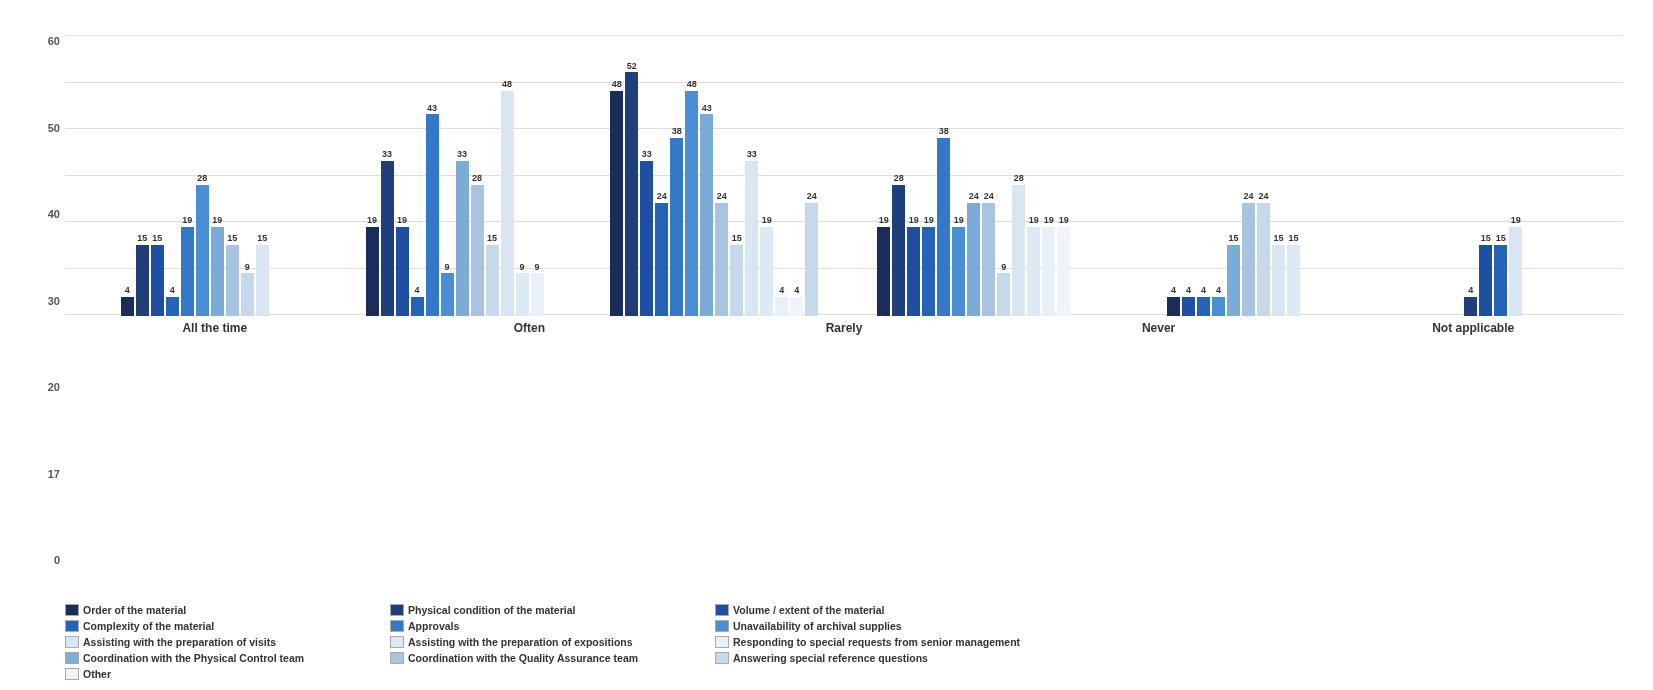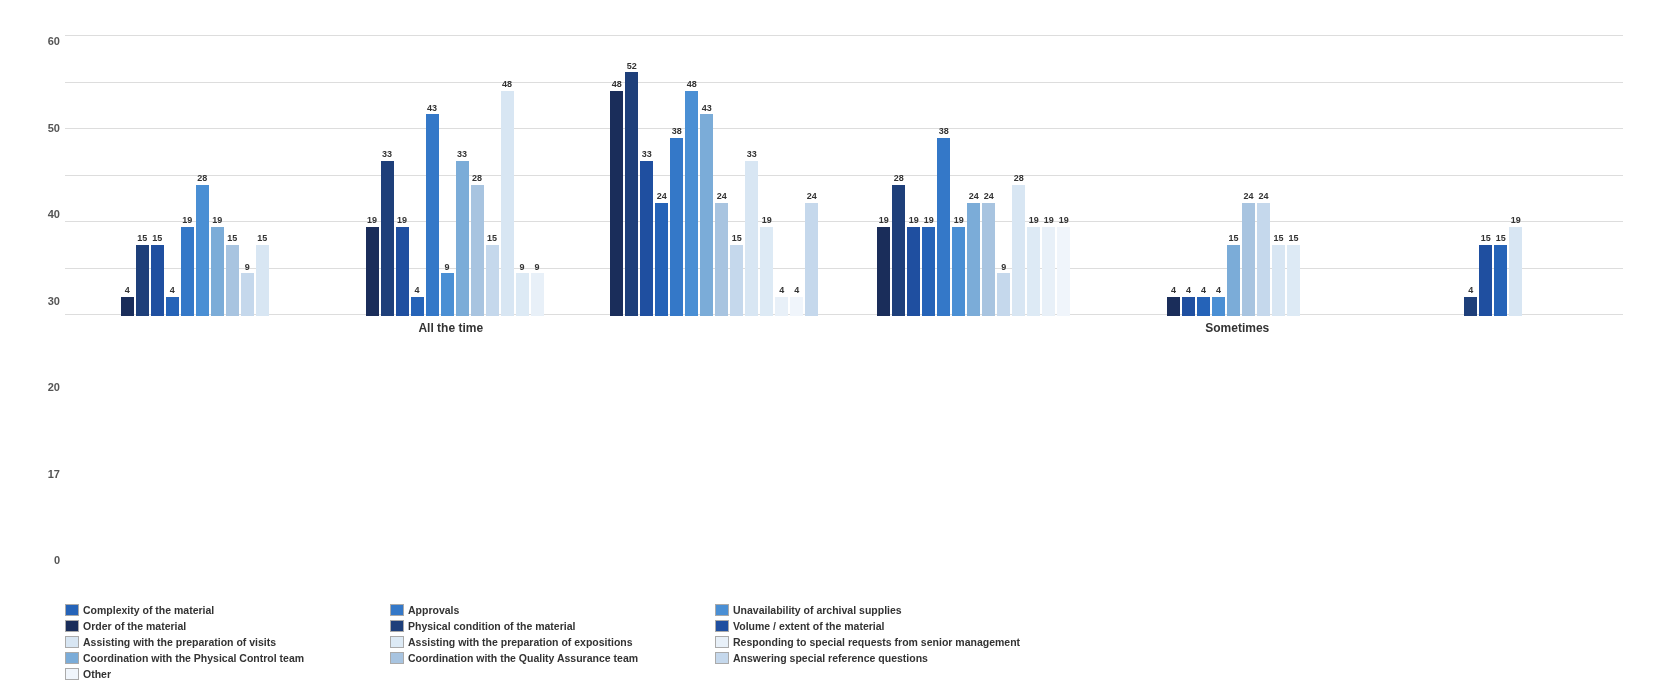--- a/index.html
+++ b/index.html
@@ -421,52 +421,55 @@
               </div>
               <div class="bar-wrapper">
                 <div class="bar-value">19</div>
                 <div class="bar" style="height: 31.6667%; background-color: rgb(216, 230, 243); width: 13px;"></div>
               </div>
             </div>
           </div>
       </div>
       <div class="x-labels" id="x-labels" style="display:flex; height:30px;gap:15px;">
           <div class="x-label">All the time</div>
-          <div class="x-label">Sometimes</div>
+          <div class="x-label">Often</div>
+          <div class="x-label">Rarely</div>
+          <div class="x-label">Never</div>
+          <div class="x-label">Not applicable</div>
         </div>
     </div>
   </div>
 
   <div class="legend-area" id="legend-area">
       <div class="legend-row">
         <div class="legend-item">
+          <div class="legend-color" style="background-color: rgb(26, 45, 90); border: 1px solid rgb(170, 170, 170);"></div>
+          <span class="legend-text">Order of the material</span>
+        </div>
+        <div class="legend-item">
+          <div class="legend-color" style="background-color: rgb(30, 63, 122); border: 1px solid rgb(170, 170, 170);"></div>
+          <span class="legend-text">Physical condition of the material</span>
+        </div>
+        <div class="legend-item">
+          <div class="legend-color" style="background-color: rgb(31, 79, 160); border: 1px solid rgb(170, 170, 170);"></div>
+          <span class="legend-text">Volume / extent of the material</span>
+        </div>
+      </div>
+      <div class="legend-row">
+        <div class="legend-item">
           <div class="legend-color" style="background-color: rgb(37, 99, 184); border: 1px solid rgb(170, 170, 170);"></div>
           <span class="legend-text">Complexity of the material</span>
         </div>
         <div class="legend-item">
           <div class="legend-color" style="background-color: rgb(52, 120, 200); border: 1px solid rgb(170, 170, 170);"></div>
           <span class="legend-text">Approvals</span>
         </div>
         <div class="legend-item">
           <div class="legend-color" style="background-color: rgb(74, 143, 212); border: 1px solid rgb(170, 170, 170);"></div>
           <span class="legend-text">Unavailability of archival supplies</span>
-        </div>
-      </div>
-      <div class="legend-row">
-        <div class="legend-item">
-          <div class="legend-color" style="background-color: rgb(26, 45, 90); border: 1px solid rgb(170, 170, 170);"></div>
-          <span class="legend-text">Order of the material</span>
-        </div>
-        <div class="legend-item">
-          <div class="legend-color" style="background-color: rgb(30, 63, 122); border: 1px solid rgb(170, 170, 170);"></div>
-          <span class="legend-text">Physical condition of the material</span>
-        </div>
-        <div class="legend-item">
-          <div class="legend-color" style="background-color: rgb(31, 79, 160); border: 1px solid rgb(170, 170, 170);"></div>
-          <span class="legend-text">Volume / extent of the material</span>
         </div>
       </div>
       <div class="legend-row">
         <div class="legend-item">
           <div class="legend-color" style="background-color: rgb(216, 230, 243); border: 1px solid rgb(170, 170, 170);"></div>
           <span class="legend-text">Assisting with the preparation of visits</span>
         </div>
         <div class="legend-item">
           <div class="legend-color" style="background-color: rgb(221, 234, 245); border: 1px solid rgb(170, 170, 170);"></div>
           <span class="legend-text">Assisting with the preparation of expositions</span>

